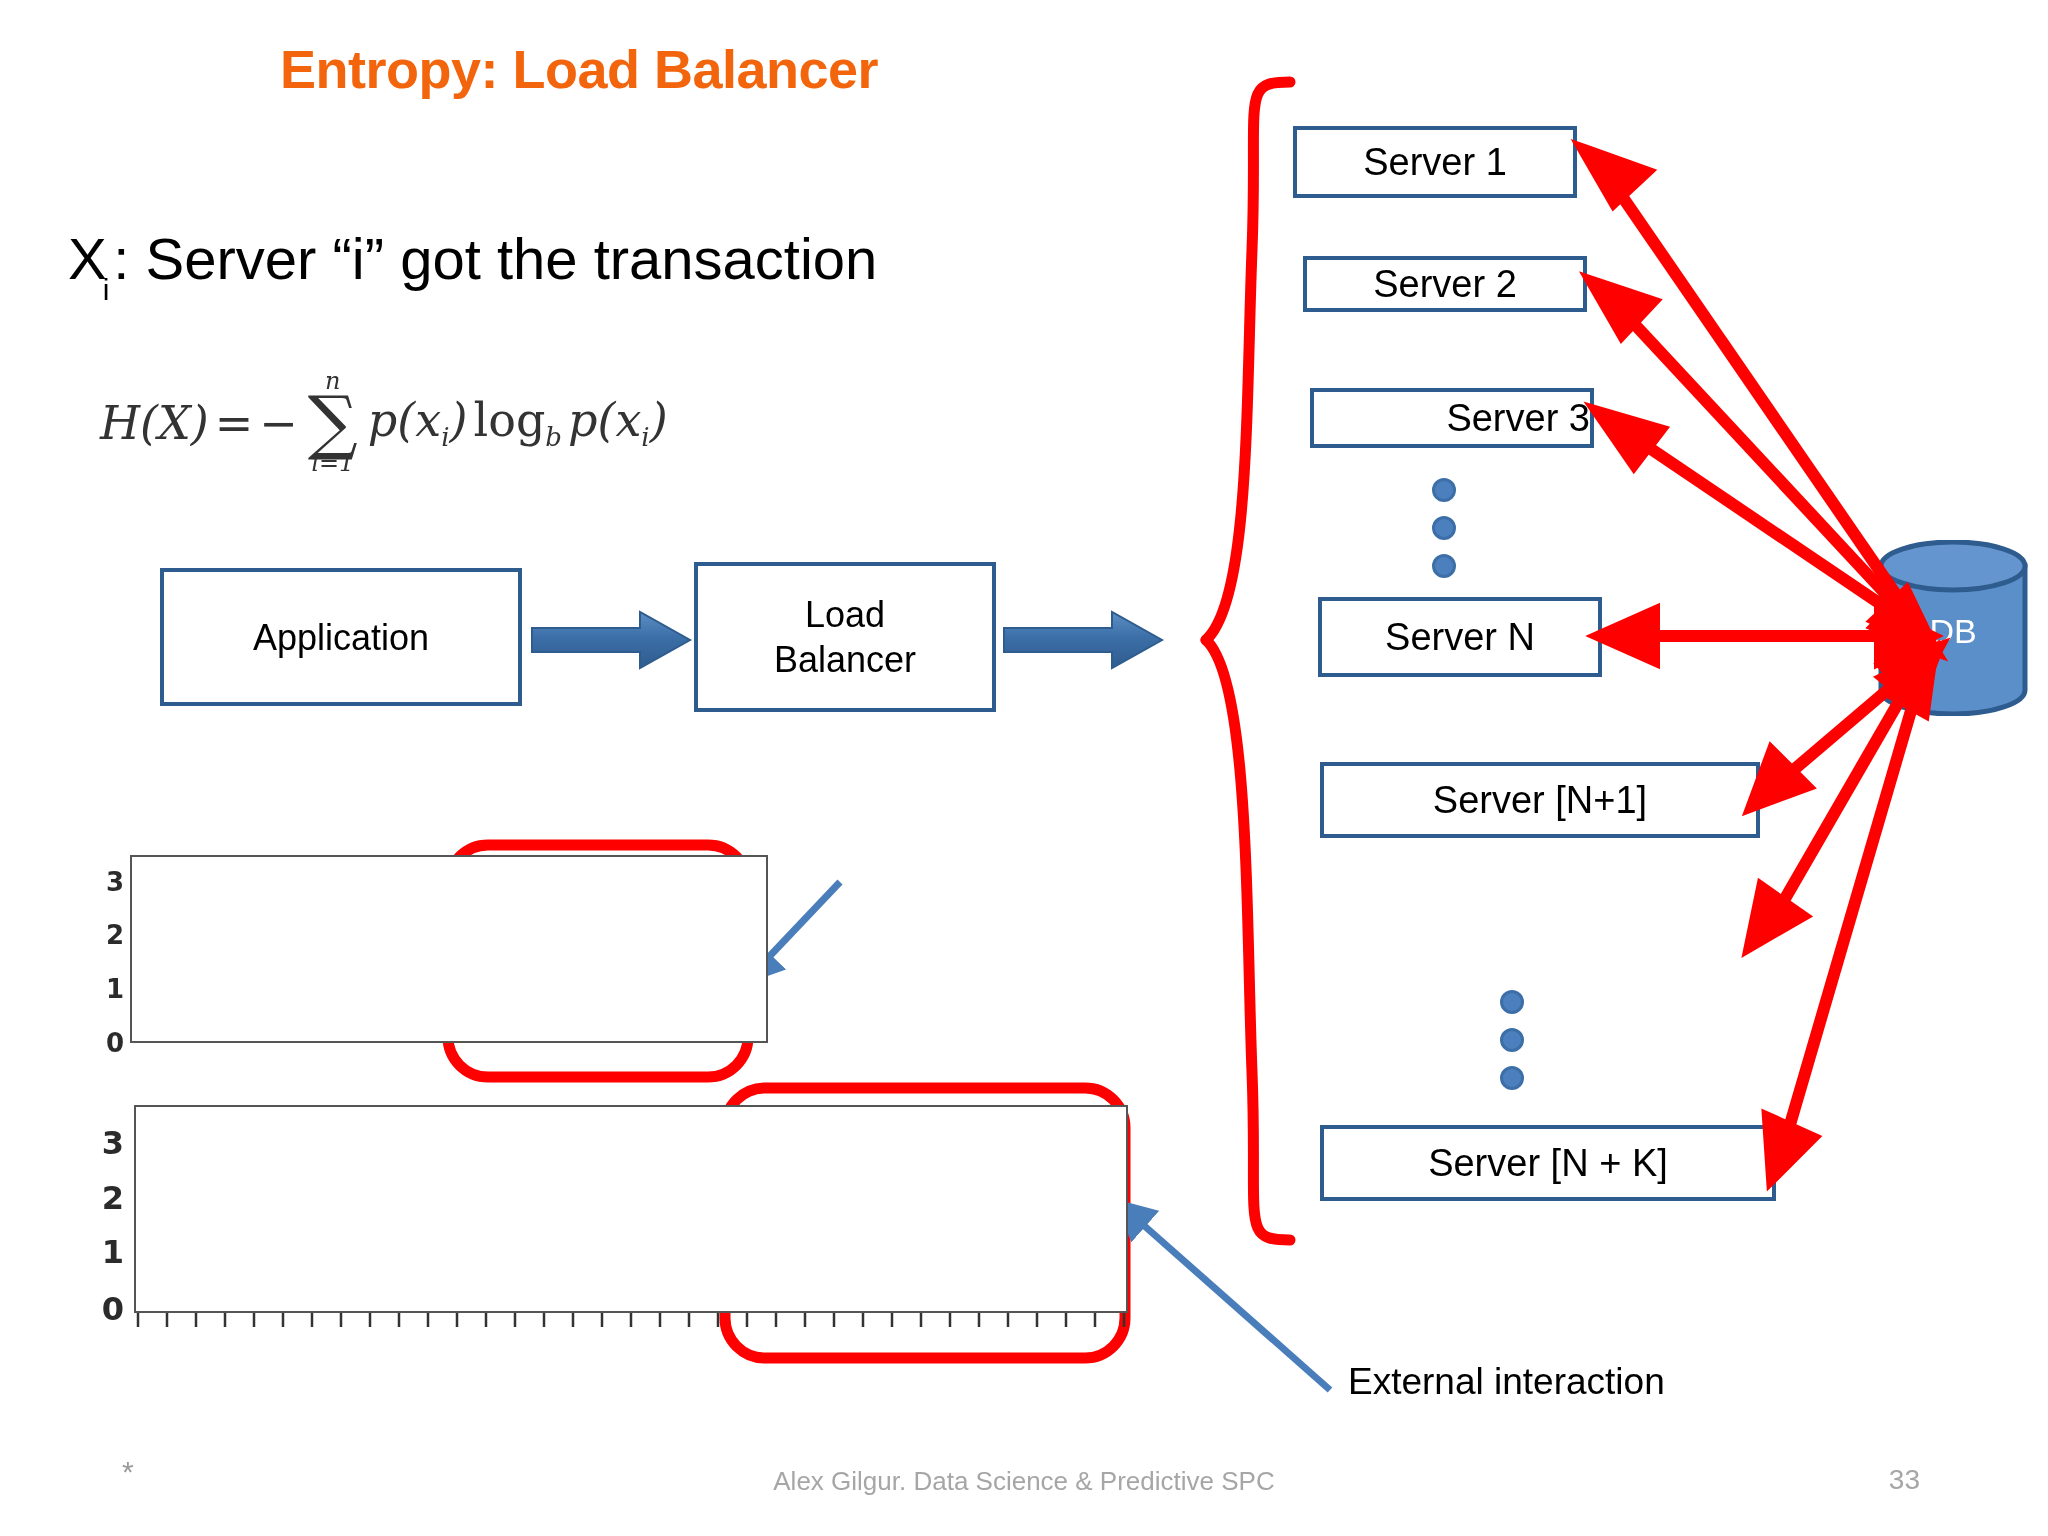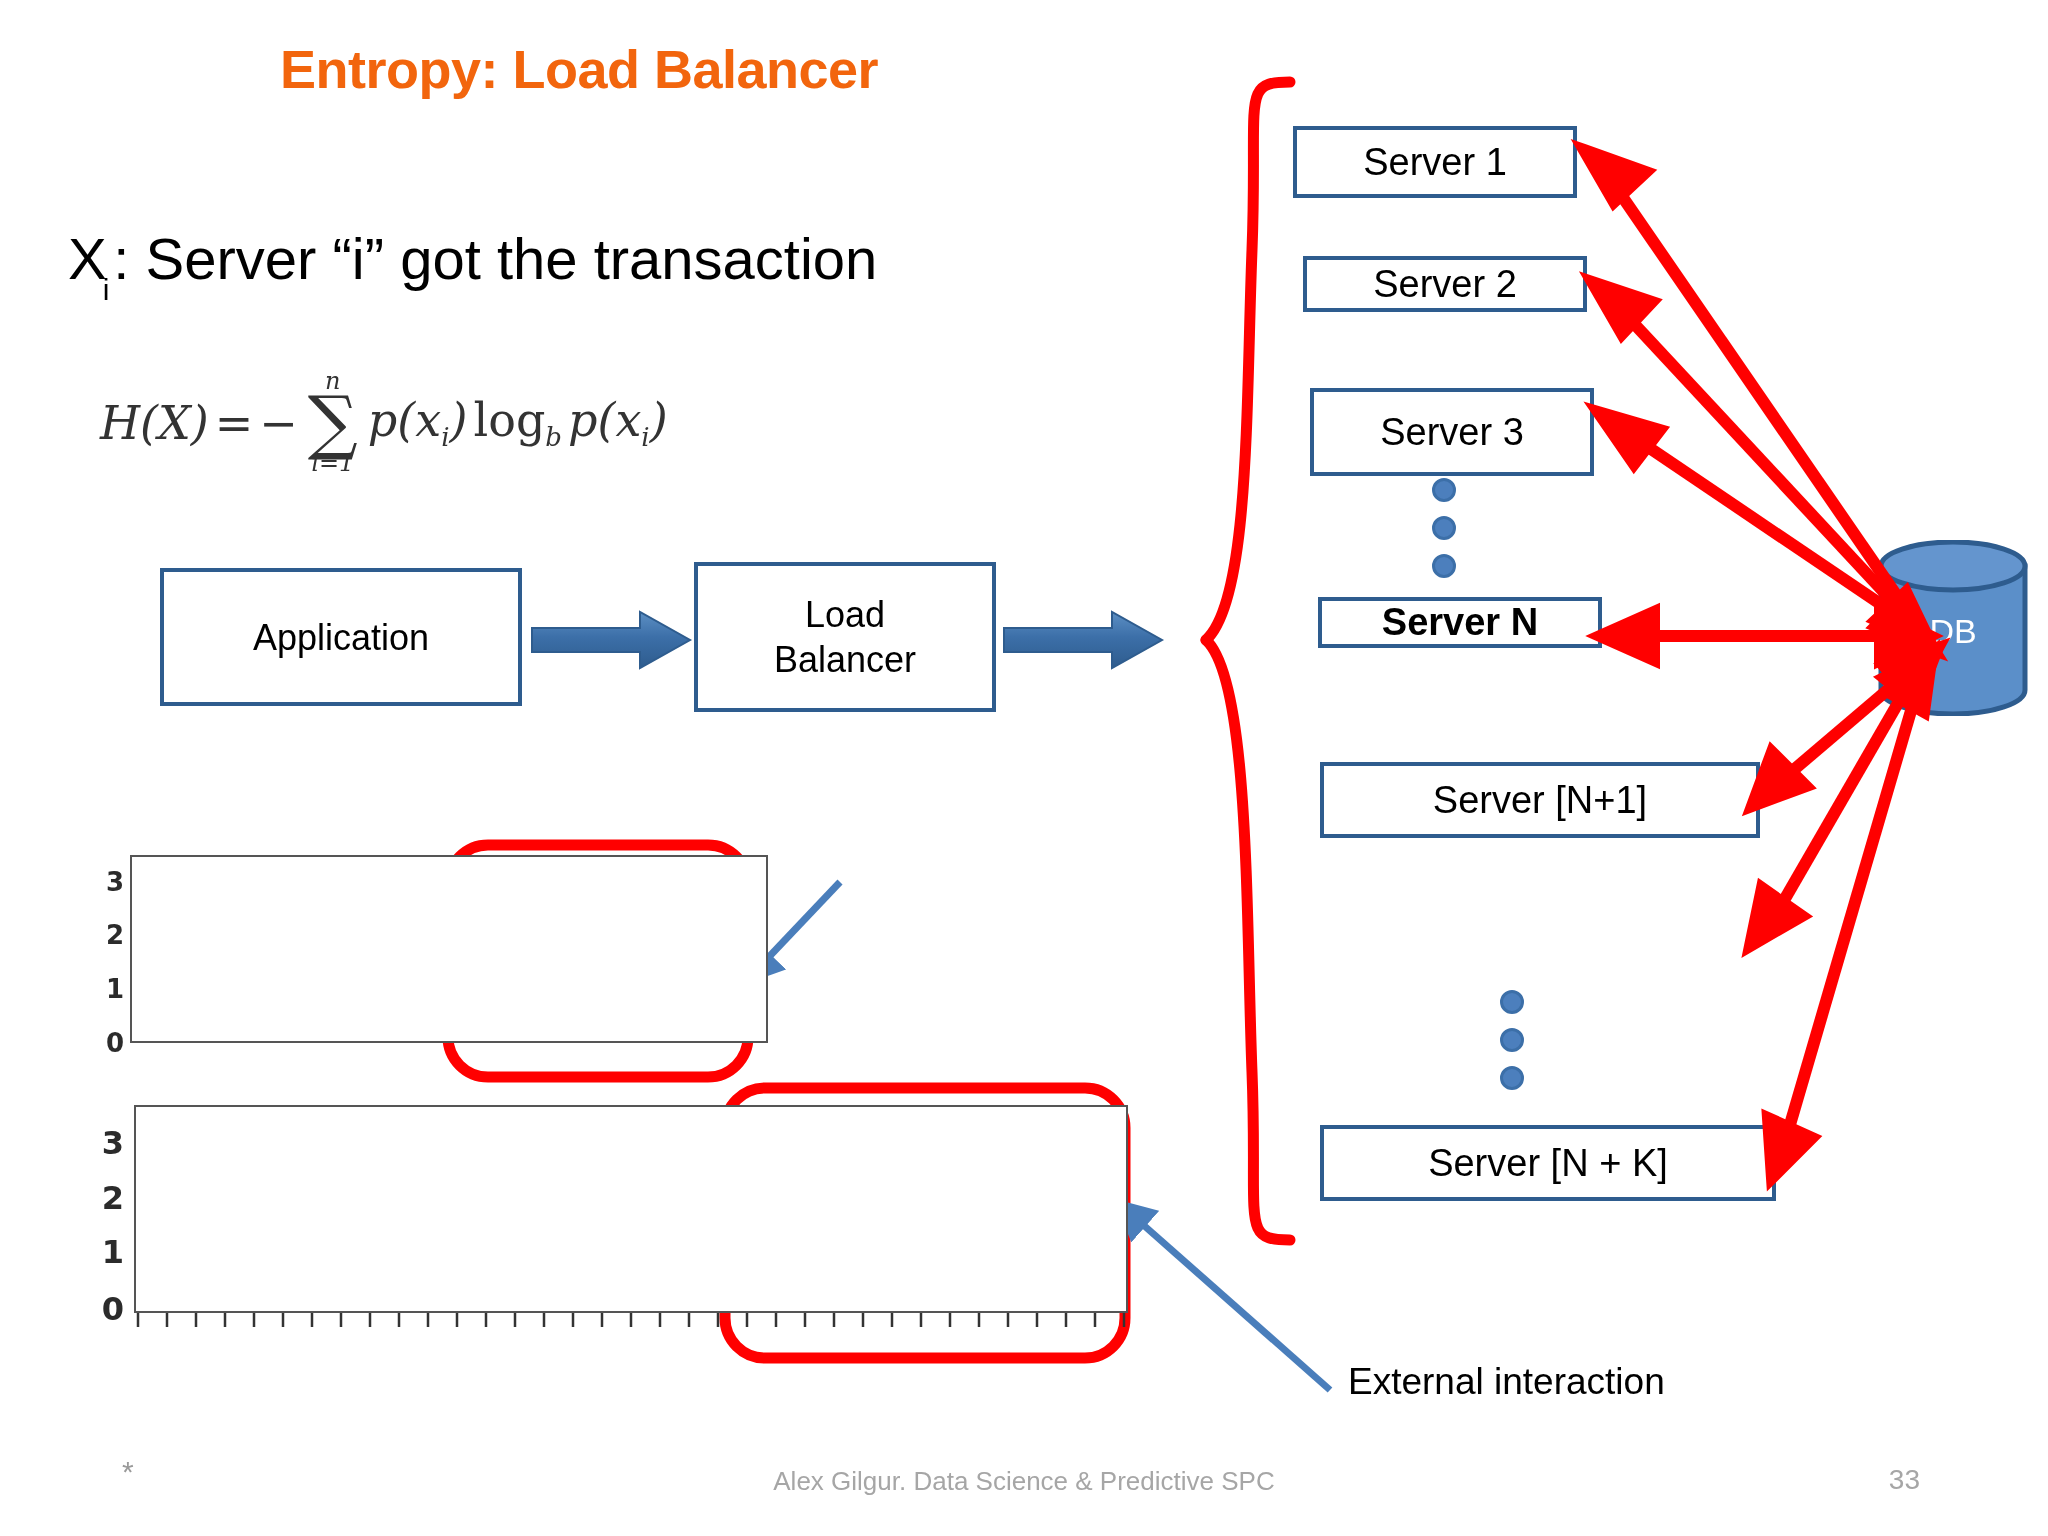--- a/index.html
+++ b/index.html
@@ -98,22 +98,22 @@
     border: 4px solid #2E5C8E;
     box-sizing: border-box;
     display: flex;
     align-items: center;
     justify-content: center;
     font-size: 38px;
     color: #000;
   }
   #server-1      { left: 1293px; top: 126px; width: 284px; height: 72px; }
   #server-2      { left: 1303px; top: 256px; width: 284px; height: 56px; }
-  #server-3      { left: 1310px; top: 388px; width: 284px; height: 88px; }
-  #server-n      { left: 1318px; top: 597px; width: 284px; height: 51px; font-weight: bold; }
+  #server-3      { left: 1310px; top: 388px; width: 284px; height: 60px; justify-content: flex-end; }
+  #server-n      { left: 1318px; top: 597px; width: 284px; height: 80px; }
   #server-n1     { left: 1320px; top: 762px; width: 440px; height: 76px; }
   #server-n2     { left: 1318px; top: 900px; width: 440px; height: 76px; }
   #server-nk     { left: 1320px; top: 1125px; width: 456px; height: 76px; }
 
   .dot-stack {
     position: absolute;
     display: flex;
     flex-direction: column;
     gap: 14px;
     align-items: center;

